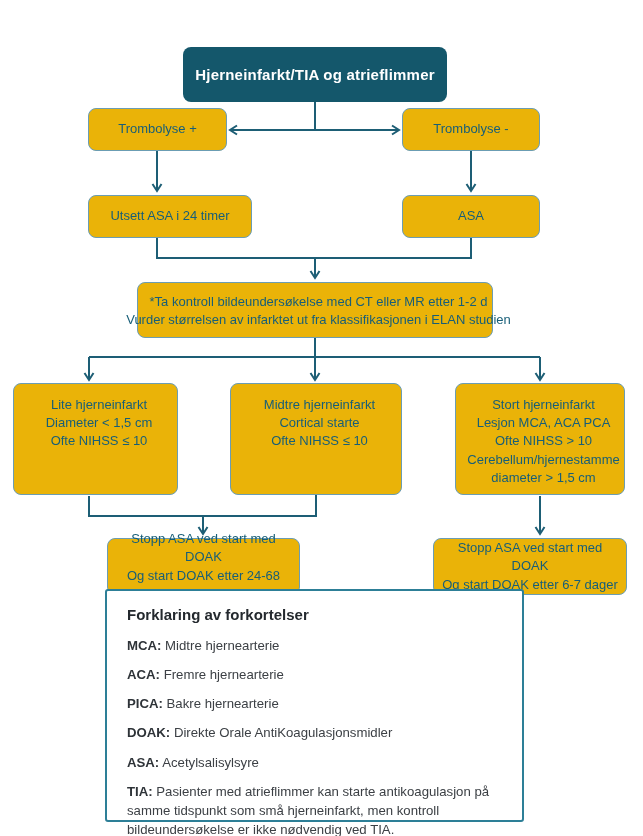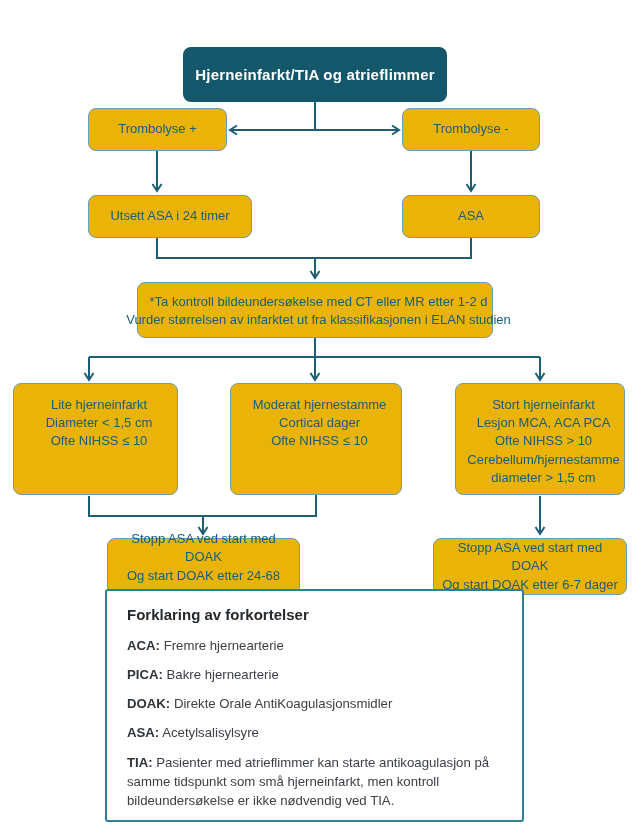--- a/index.html
+++ b/index.html
@@ -132,22 +132,22 @@
     <div class="ln">Vurder størrelsen av infarktet ut fra klassifikasjonen i ELAN studien</div>
   </div>
 
   <div class="node node-left" style="left:5px; top:383px; width:165px; height:112px;margin-left:8px;">
     <div class="ln">Lite hjerneinfarkt</div>
     <div class="ln">Diameter &lt; 1,5 cm</div>
     <div class="ln">Ofte NIHSS ≤ 10</div>
   </div>
 
   <div class="node node-left" style="left:230px; top:383px; width:172px; height:112px;">
-    <div class="ln">Moderat hjernestamme</div>
-    <div class="ln">Cortical dager</div>
+    <div class="ln">Midtre hjerneinfarkt</div>
+    <div class="ln">Cortical starte</div>
     <div class="ln">Ofte NIHSS ≤ 10</div>
   </div>
 
   <div class="node node-left" style="left:455px; top:383px; width:170px; height:112px;">
     <div class="ln">Stort hjerneinfarkt</div>
     <div class="ln">Lesjon MCA, ACA PCA</div>
     <div class="ln">Ofte NIHSS &gt; 10</div>
     <div class="ln">Cerebellum/hjernestamme</div>
     <div class="ln">diameter &gt; 1,5 cm</div>
   </div>
@@ -158,20 +158,23 @@
   </div>
 
   <div class="node node-multiline" style="left:433px; top:538px; width:194px; height:57px;">
     <div>Stopp ASA ved start med DOAK</div>
     <div>Og start DOAK etter 6-7 dager</div>
   </div>
 
   <div class="legend" style="left:105px; top:589px; width:419px; height:233px;">
     <div class="legend-title">Forklaring av forkortelser</div>
     <div class="legend-item">
+      <b>MCA:</b><span> Midtre hjernearterie</span>
+    </div>
+    <div class="legend-item">
       <b>ACA:</b><span> Fremre hjernearterie</span>
     </div>
     <div class="legend-item">
       <b>PICA:</b><span> Bakre hjernearterie</span>
     </div>
     <div class="legend-item">
       <b>DOAK:</b><span> Direkte Orale AntiKoagulasjonsmidler</span>
     </div>
     <div class="legend-item">
       <b>ASA:</b><span> Acetylsalisylsyre</span>

